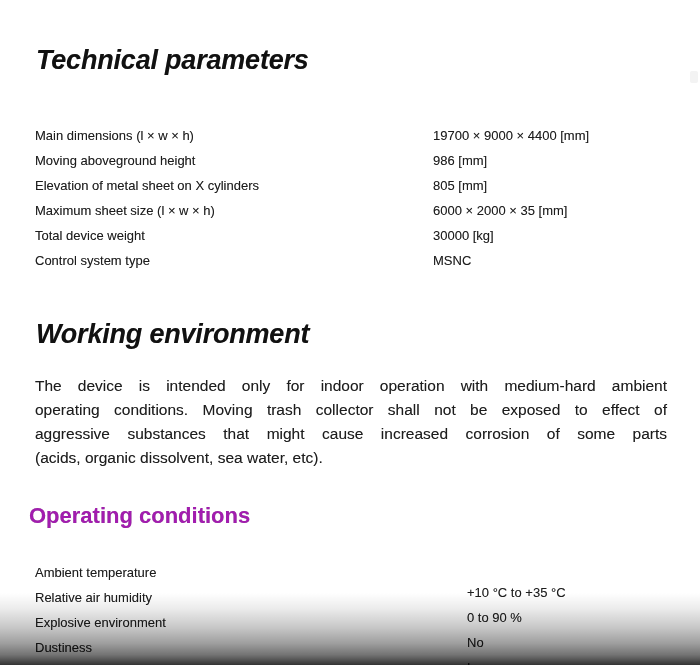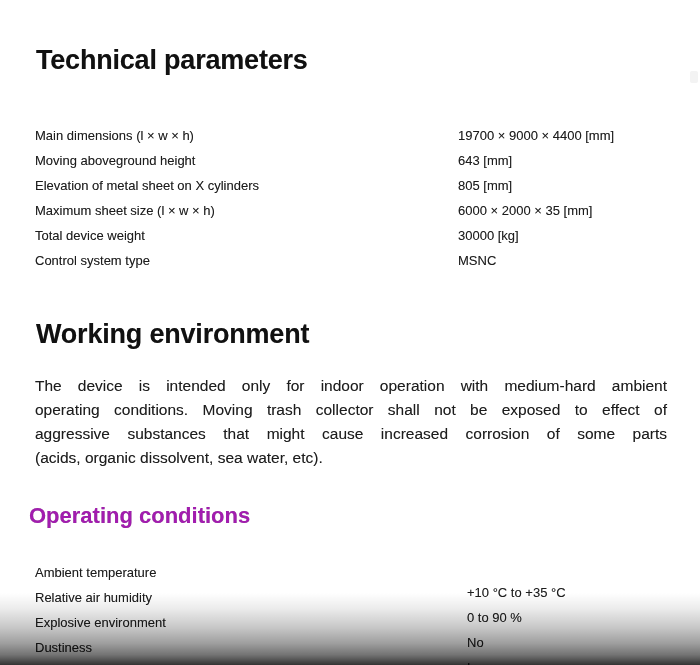--- a/index.html
+++ b/index.html
@@ -8,36 +8,36 @@
     width:700px;height:665px;
     background:#ffffff;
     overflow:hidden;
     font-family:"Liberation Sans","DejaVu Sans",sans-serif;
     color:#1d1d1d;
     text-shadow:0 0 0.3px rgba(0,0,0,.35);
   }
   .h-italic{
     position:absolute;left:36px;
     font-size:27px;line-height:32px;
-    font-weight:bold;
+    font-weight:bold;font-style:italic;
     color:#111;letter-spacing:-0.2px;
     white-space:nowrap;
   }
   .h-plain{
     position:absolute;left:29px;
     font-size:22px;line-height:26px;
     font-weight:bold;color:#a21caf;
     white-space:nowrap;
   }
   .prow{
     position:absolute;left:0;width:700px;height:25px;
     font-size:13px;line-height:25px;
   }
   .plabel{position:absolute;left:35px;white-space:nowrap;}
-  .pvalue{position:absolute;left:433px;white-space:nowrap;margin-left:25px;}
+  .pvalue{position:absolute;left:433px;white-space:nowrap;}
   .pvalue2{position:absolute;left:467px;white-space:nowrap;margin-top:20px;}
   .para{
     position:absolute;left:35px;top:374px;width:632px;
     font-size:15.5px;line-height:24px;
   }
   .pline{text-align:justify;text-align-last:justify;}
   .pline.last{text-align:center;text-align-last:left;}
   .bottom-shade{
     position:absolute;left:0;bottom:0;width:700px;height:72px;
     background:linear-gradient(180deg,
@@ -60,21 +60,21 @@
 <div class="page">
 
   <div class="h-italic" style="top:44px">Technical parameters</div>
 
   <div class="prow" style="top:123px">
     <span class="plabel">Main dimensions (l × w × h)</span>
     <span class="pvalue">19700 × 9000 × 4400 [mm]</span>
   </div>
   <div class="prow" style="top:148px">
     <span class="plabel">Moving aboveground height</span>
-    <span class="pvalue">643 [mm]</span>
+    <span class="pvalue">986 [mm]</span>
   </div>
   <div class="prow" style="top:173px">
     <span class="plabel">Elevation of metal sheet on X cylinders</span>
     <span class="pvalue">805 [mm]</span>
   </div>
   <div class="prow" style="top:198px">
     <span class="plabel">Maximum sheet size (l × w × h)</span>
     <span class="pvalue">6000 × 2000 × 35 [mm]</span>
   </div>
   <div class="prow" style="top:223px">

